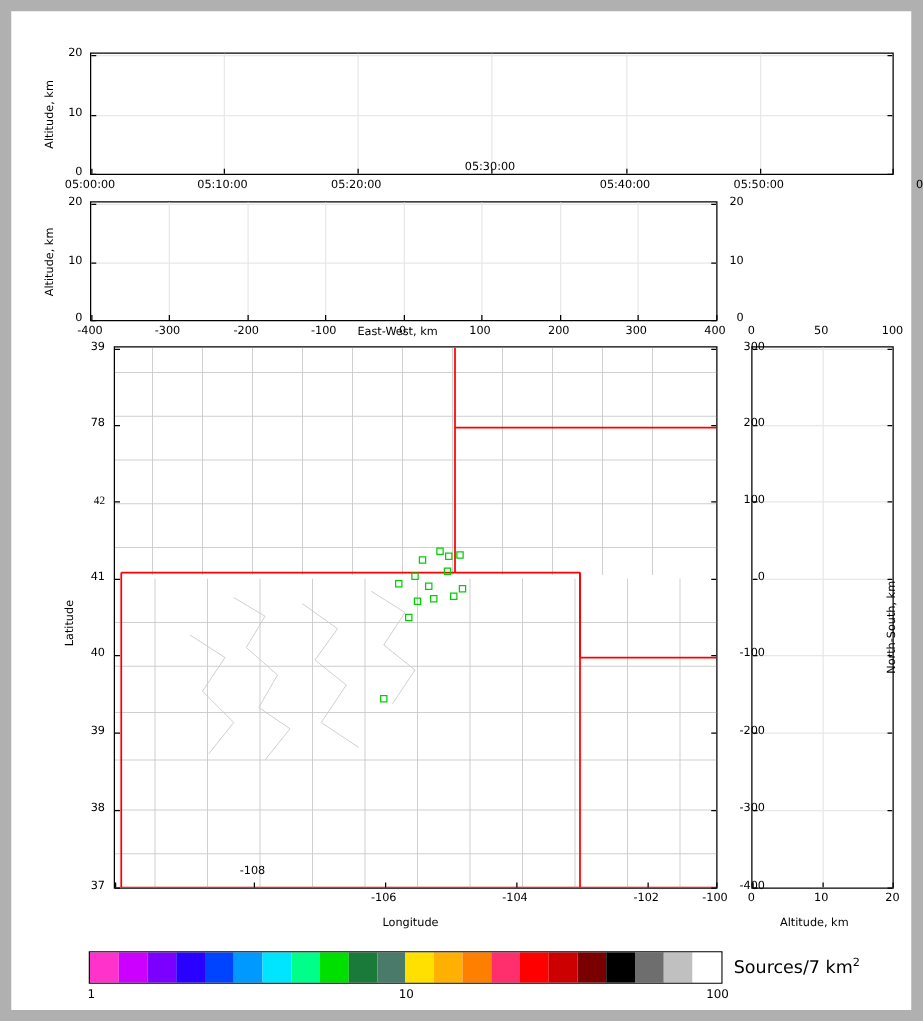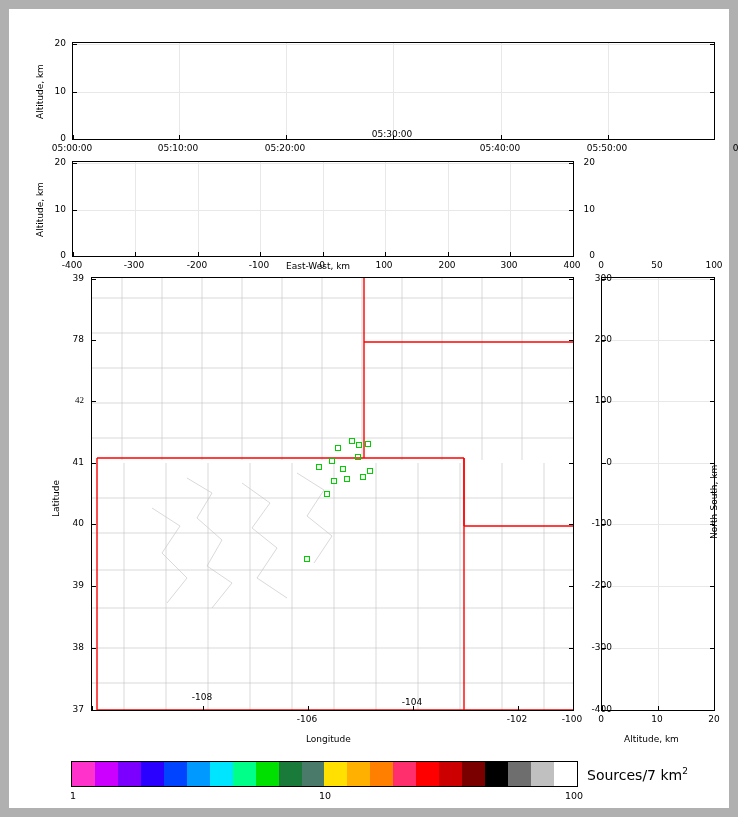--- a/index.html
+++ b/index.html
@@ -207,21 +207,21 @@
   <div class="tick y" style="left:55px;top:700px;width:20px;">37</div>
   <div class="tick y" style="left:55px;top:638px;width:20px;">38</div>
   <div class="tick y" style="left:55px;top:576px;width:20px;">39</div>
   <div class="tick y" style="left:55px;top:514px;width:20px;">40</div>
   <div class="tick y" style="left:55px;top:453px;width:20px;">41</div>
   <div class="tick y" style="left:55px;top:391px;width:20px;font-family:Liberation Serif, serif;">42</div>
   <div class="tick y" style="left:55px;top:330px;width:20px;">78</div>
   <div class="tick y" style="left:55px;top:269px;width:20px;">39</div>
   <div class="tick x" style="left:193px;top:683px;">-108</div>
   <div class="tick x" style="left:298px;top:705px;">-106</div>
-  <div class="tick x" style="left:403px;top:688px;">-104</div>
+  <div class="tick x" style="left:403px;top:705px;">-104</div>
   <div class="tick x" style="left:508px;top:705px;">-102</div>
   <div class="tick x" style="left:563px;top:705px;">-100</div>
   <div class="axlabel rot" style="left:42px;top:508px;transform:rotate(-90deg);">Latitude</div>
   <div class="axlabel" style="left:297px;top:725px;">Longitude</div>
 
   <div class="axes" id="ax5" style="left:592px;top:268px;width:114px;height:434px;">
     <div class="gridv" style="left:56px"></div>
     <div class="gridh" style="top:370px"></div>
       <div class="gridh" style="top:308px"></div>
     <div class="gridh" style="top:246px"></div>

